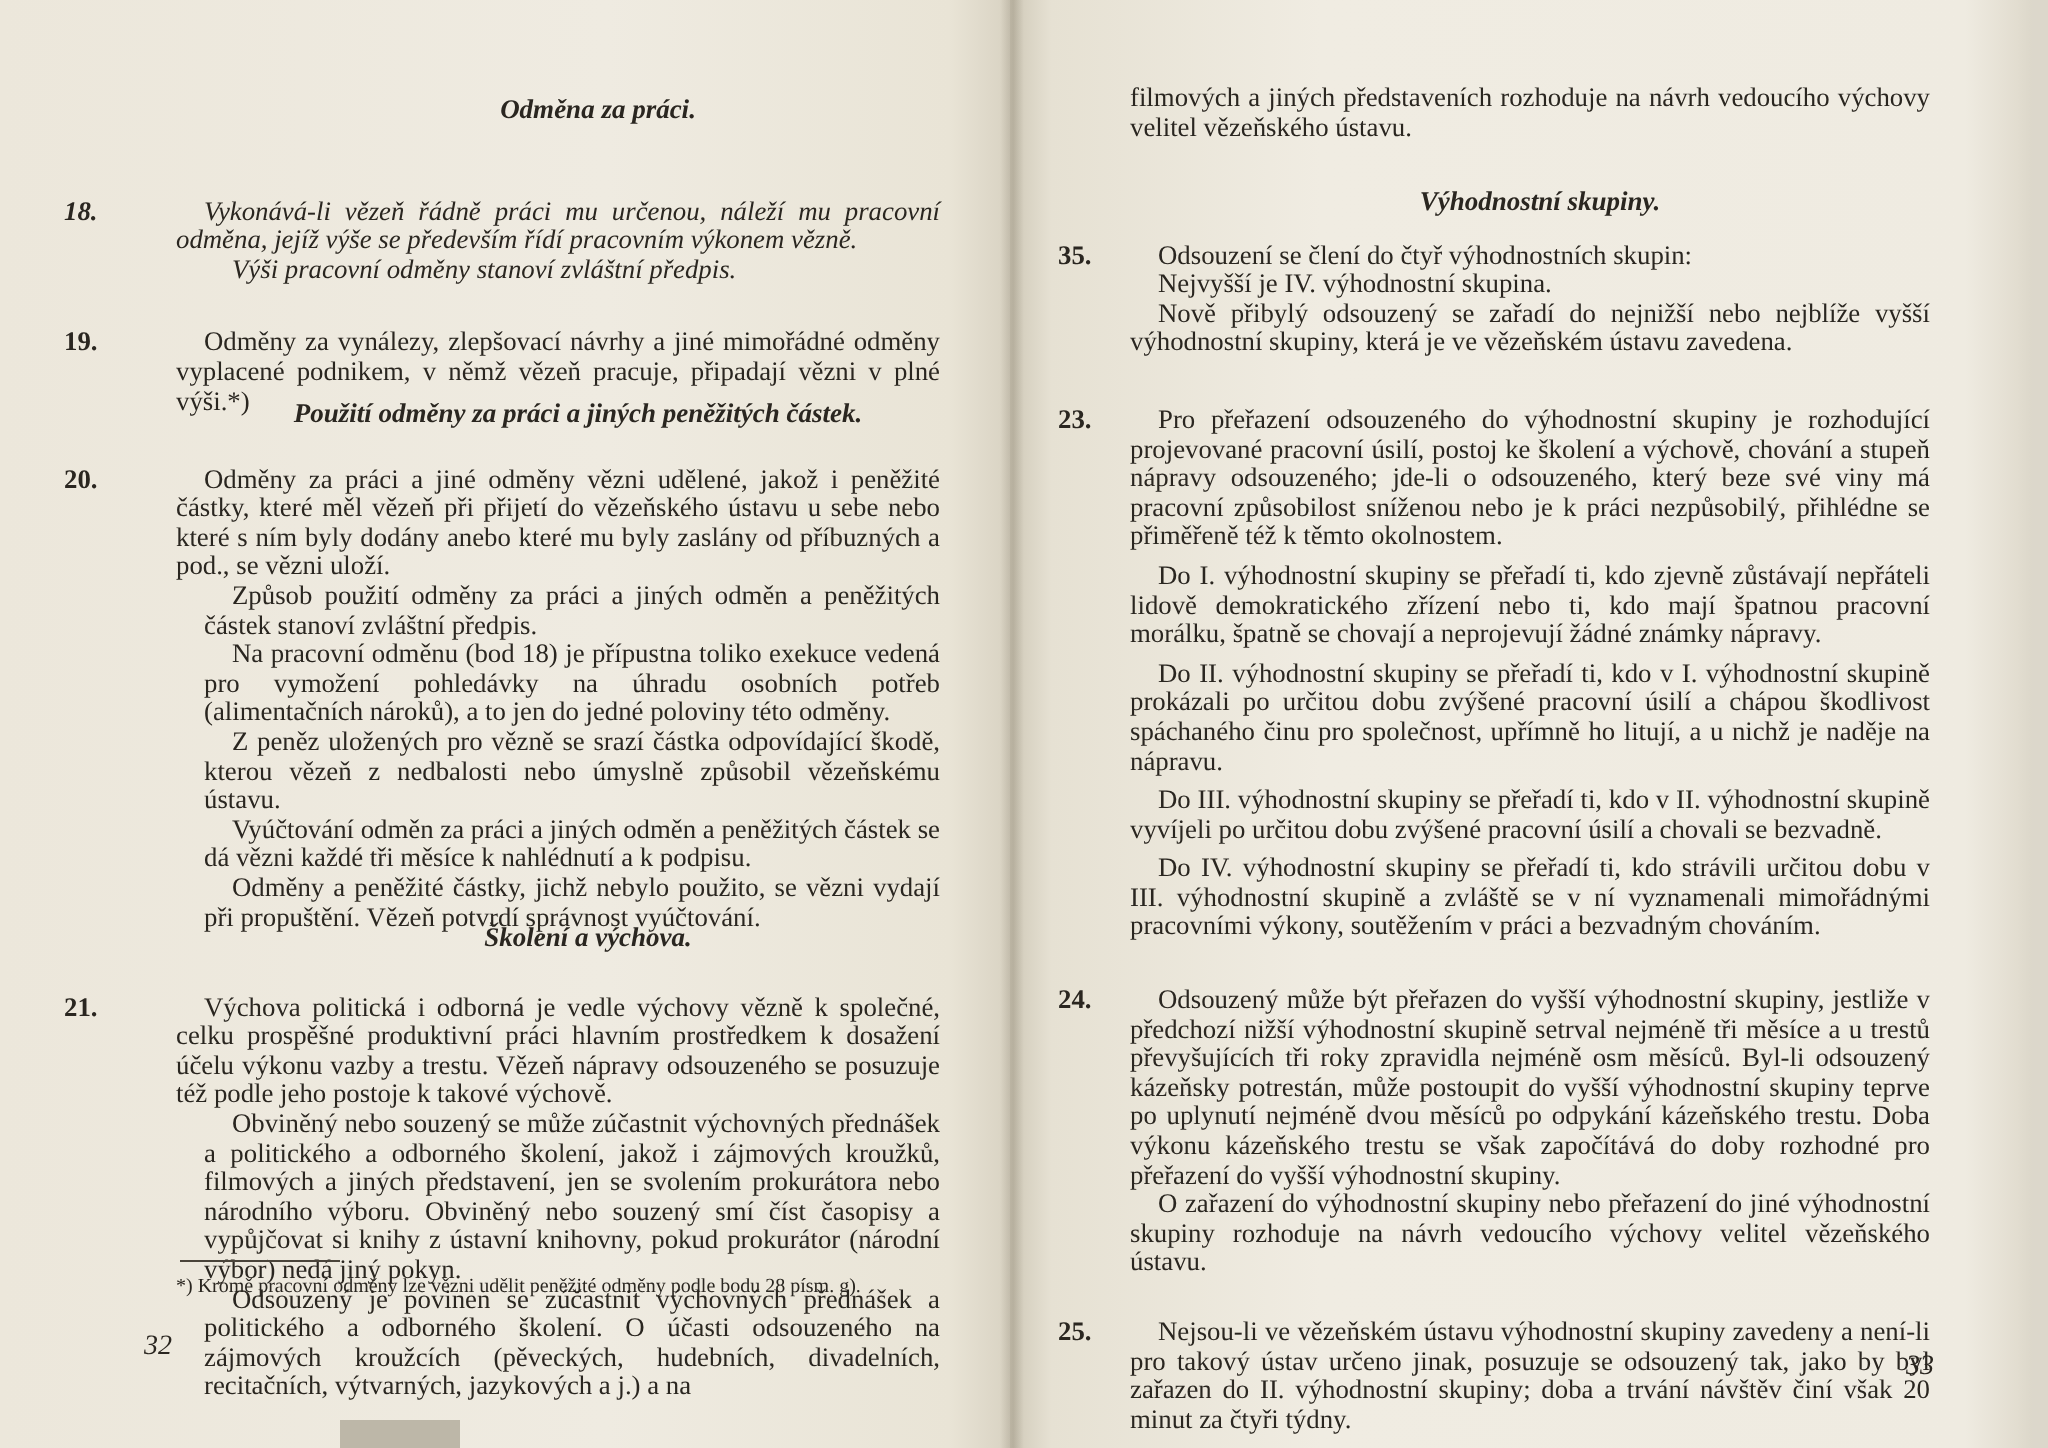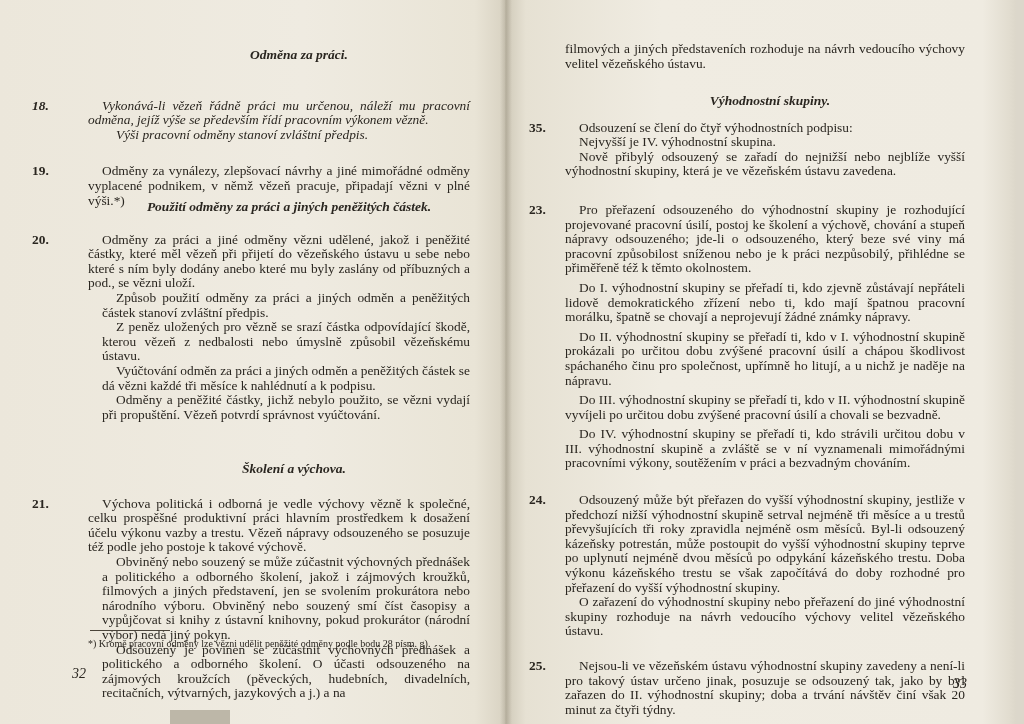--- a/index.html
+++ b/index.html
@@ -69,20 +69,21 @@
           <p class="ind" style="margin-left:-14px; text-indent:14px;">Odměny za vynálezy, zlepšovací návrhy a jiné mimořádné odměny vyplacené podnikem, v němž vězeň pracuje, připadají vězni v plné výši.*)</p>
         </div>
       </div>
 
       <div class="sec" style="top:152px;">
         <h3 class="heading" style="padding-left:40px;">Použití odměny za práci a jiných peněžitých částek.</h3>
         <div class="para" style="margin-top:18px;">
           <span class="num">20.</span>
           <p class="ind" style="margin-left:-14px; text-indent:14px;">Odměny za práci a jiné odměny vězni udělené, jakož i peněžité částky, které měl vězeň při přijetí do vězeňského ústavu u sebe nebo které s ním byly dodány anebo které mu byly zaslány od příbuzných a pod., se vězni uloží.</p>
           <p class="ind">Způsob použití odměny za práci a jiných odměn a peněžitých částek stanoví zvláštní předpis.</p>
+          <p class="ind">Na pracovní odměnu (bod 18) je přípustna toliko exekuce vedená pro vymožení pohledávky na úhradu osobních potřeb (alimentačních nároků), a to jen do jedné poloviny této odměny.</p>
           <p class="ind">Z peněz uložených pro vězně se srazí částka odpovídající škodě, kterou vězeň z nedbalosti nebo úmyslně způsobil vězeňskému ústavu.</p>
           <p class="ind">Vyúčtování odměn za práci a jiných odměn a peněžitých částek se dá vězni každé tři měsíce k nahlédnutí a k podpisu.</p>
           <p class="ind">Odměny a peněžité částky, jichž nebylo použito, se vězni vydají při propuštění. Vězeň potvrdí správnost vyúčtování.</p>
         </div>
       </div>
 
       <div class="sec" style="top:414px;">
         <h3 class="heading" style="padding-left:50px;">Školení a výchova.</h3>
         <div class="para" style="margin-top:20px;">
           <span class="num">21.</span>
@@ -101,21 +102,21 @@
   <div class="page right">
     <div class="content">
 
       <p style="margin:0; text-align:justify; padding-left:10px;">filmových a jiných představeních rozhoduje na návrh vedoucího výchovy velitel vězeňského ústavu.</p>
 
       <div class="sec" style="top:52px;">
         <h3 class="heading" style="padding-left:20px;">Výhodnostní skupiny.</h3>
 
         <div class="para" style="margin-top:12px; padding-left:10px;">
           <span class="num" style="left:-26px;">35.</span>
-          <p class="ind" style="margin-left:0;">Odsouzení se člení do čtyř výhodnostních podpisu:</p>
+          <p class="ind" style="margin-left:0;">Odsouzení se člení do čtyř výhodnostních skupin:</p>
           <p class="ind">Nejvyšší je IV. výhodnostní skupina.</p>
           <p class="ind">Nově přibylý odsouzený se zařadí do nejnižší nebo nejblíže vyšší výhodnostní skupiny, která je ve vězeňském ústavu zavedena.</p>
         </div>
 
         <div class="para" style="margin-top:24px; padding-left:10px;">
           <span class="num" style="left:-26px;">23.</span>
           <p class="ind">Pro přeřazení odsouzeného do výhodnostní skupiny je rozhodující projevované pracovní úsilí, postoj ke školení a výchově, chování a stupeň nápravy odsouzeného; jde-li o odsouzeného, který beze své viny má pracovní způsobilost sníženou nebo je k práci nezpůsobilý, přihlédne se přiměřeně též k těmto okolnostem.</p>
           <p class="ind" style="margin-top:5px;">Do I. výhodnostní skupiny se přeřadí ti, kdo zjevně zůstávají nepřáteli lidově demokratického zřízení nebo ti, kdo mají špatnou pracovní morálku, špatně se chovají a neprojevují žádné známky nápravy.</p>
           <p class="ind" style="margin-top:5px;">Do II. výhodnostní skupiny se přeřadí ti, kdo v I. výhodnostní skupině prokázali po určitou dobu zvýšené pracovní úsilí a chápou škodlivost spáchaného činu pro společnost, upřímně ho litují, a u nichž je naděje na nápravu.</p>
           <p class="ind" style="margin-top:5px;">Do III. výhodnostní skupiny se přeřadí ti, kdo v II. výhodnostní skupině vyvíjeli po určitou dobu zvýšené pracovní úsilí a chovali se bezvadně.</p>

